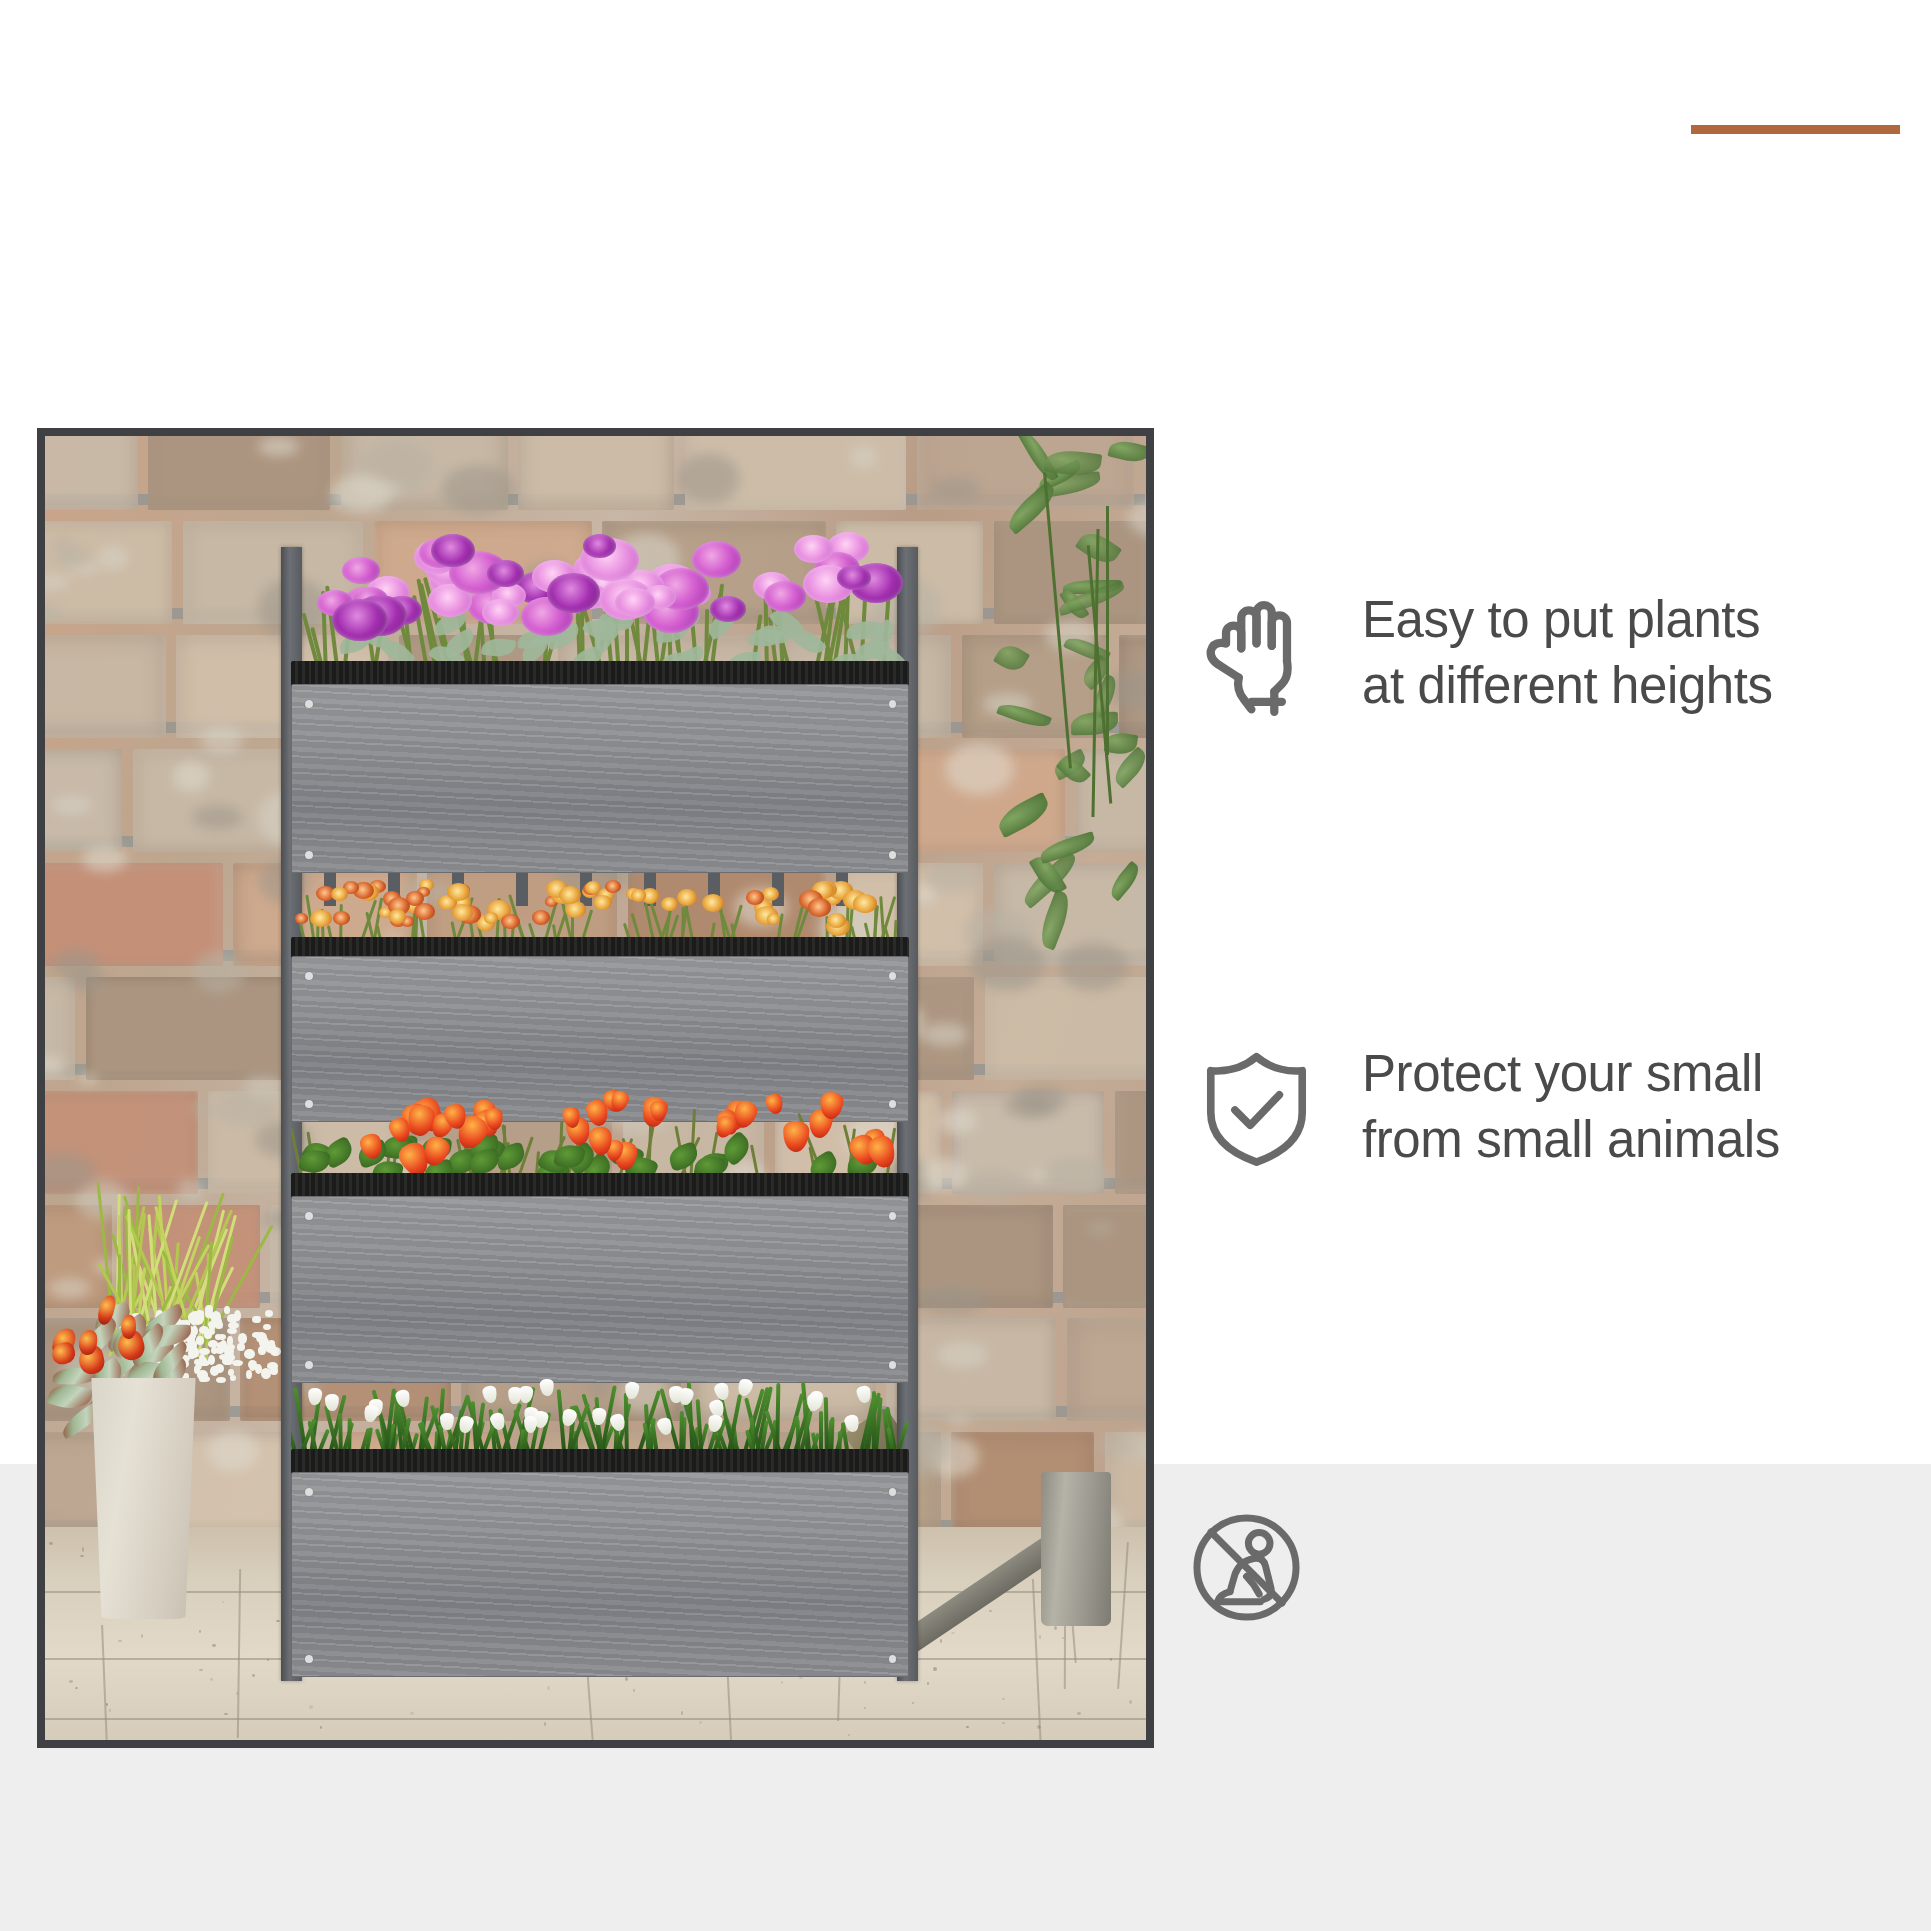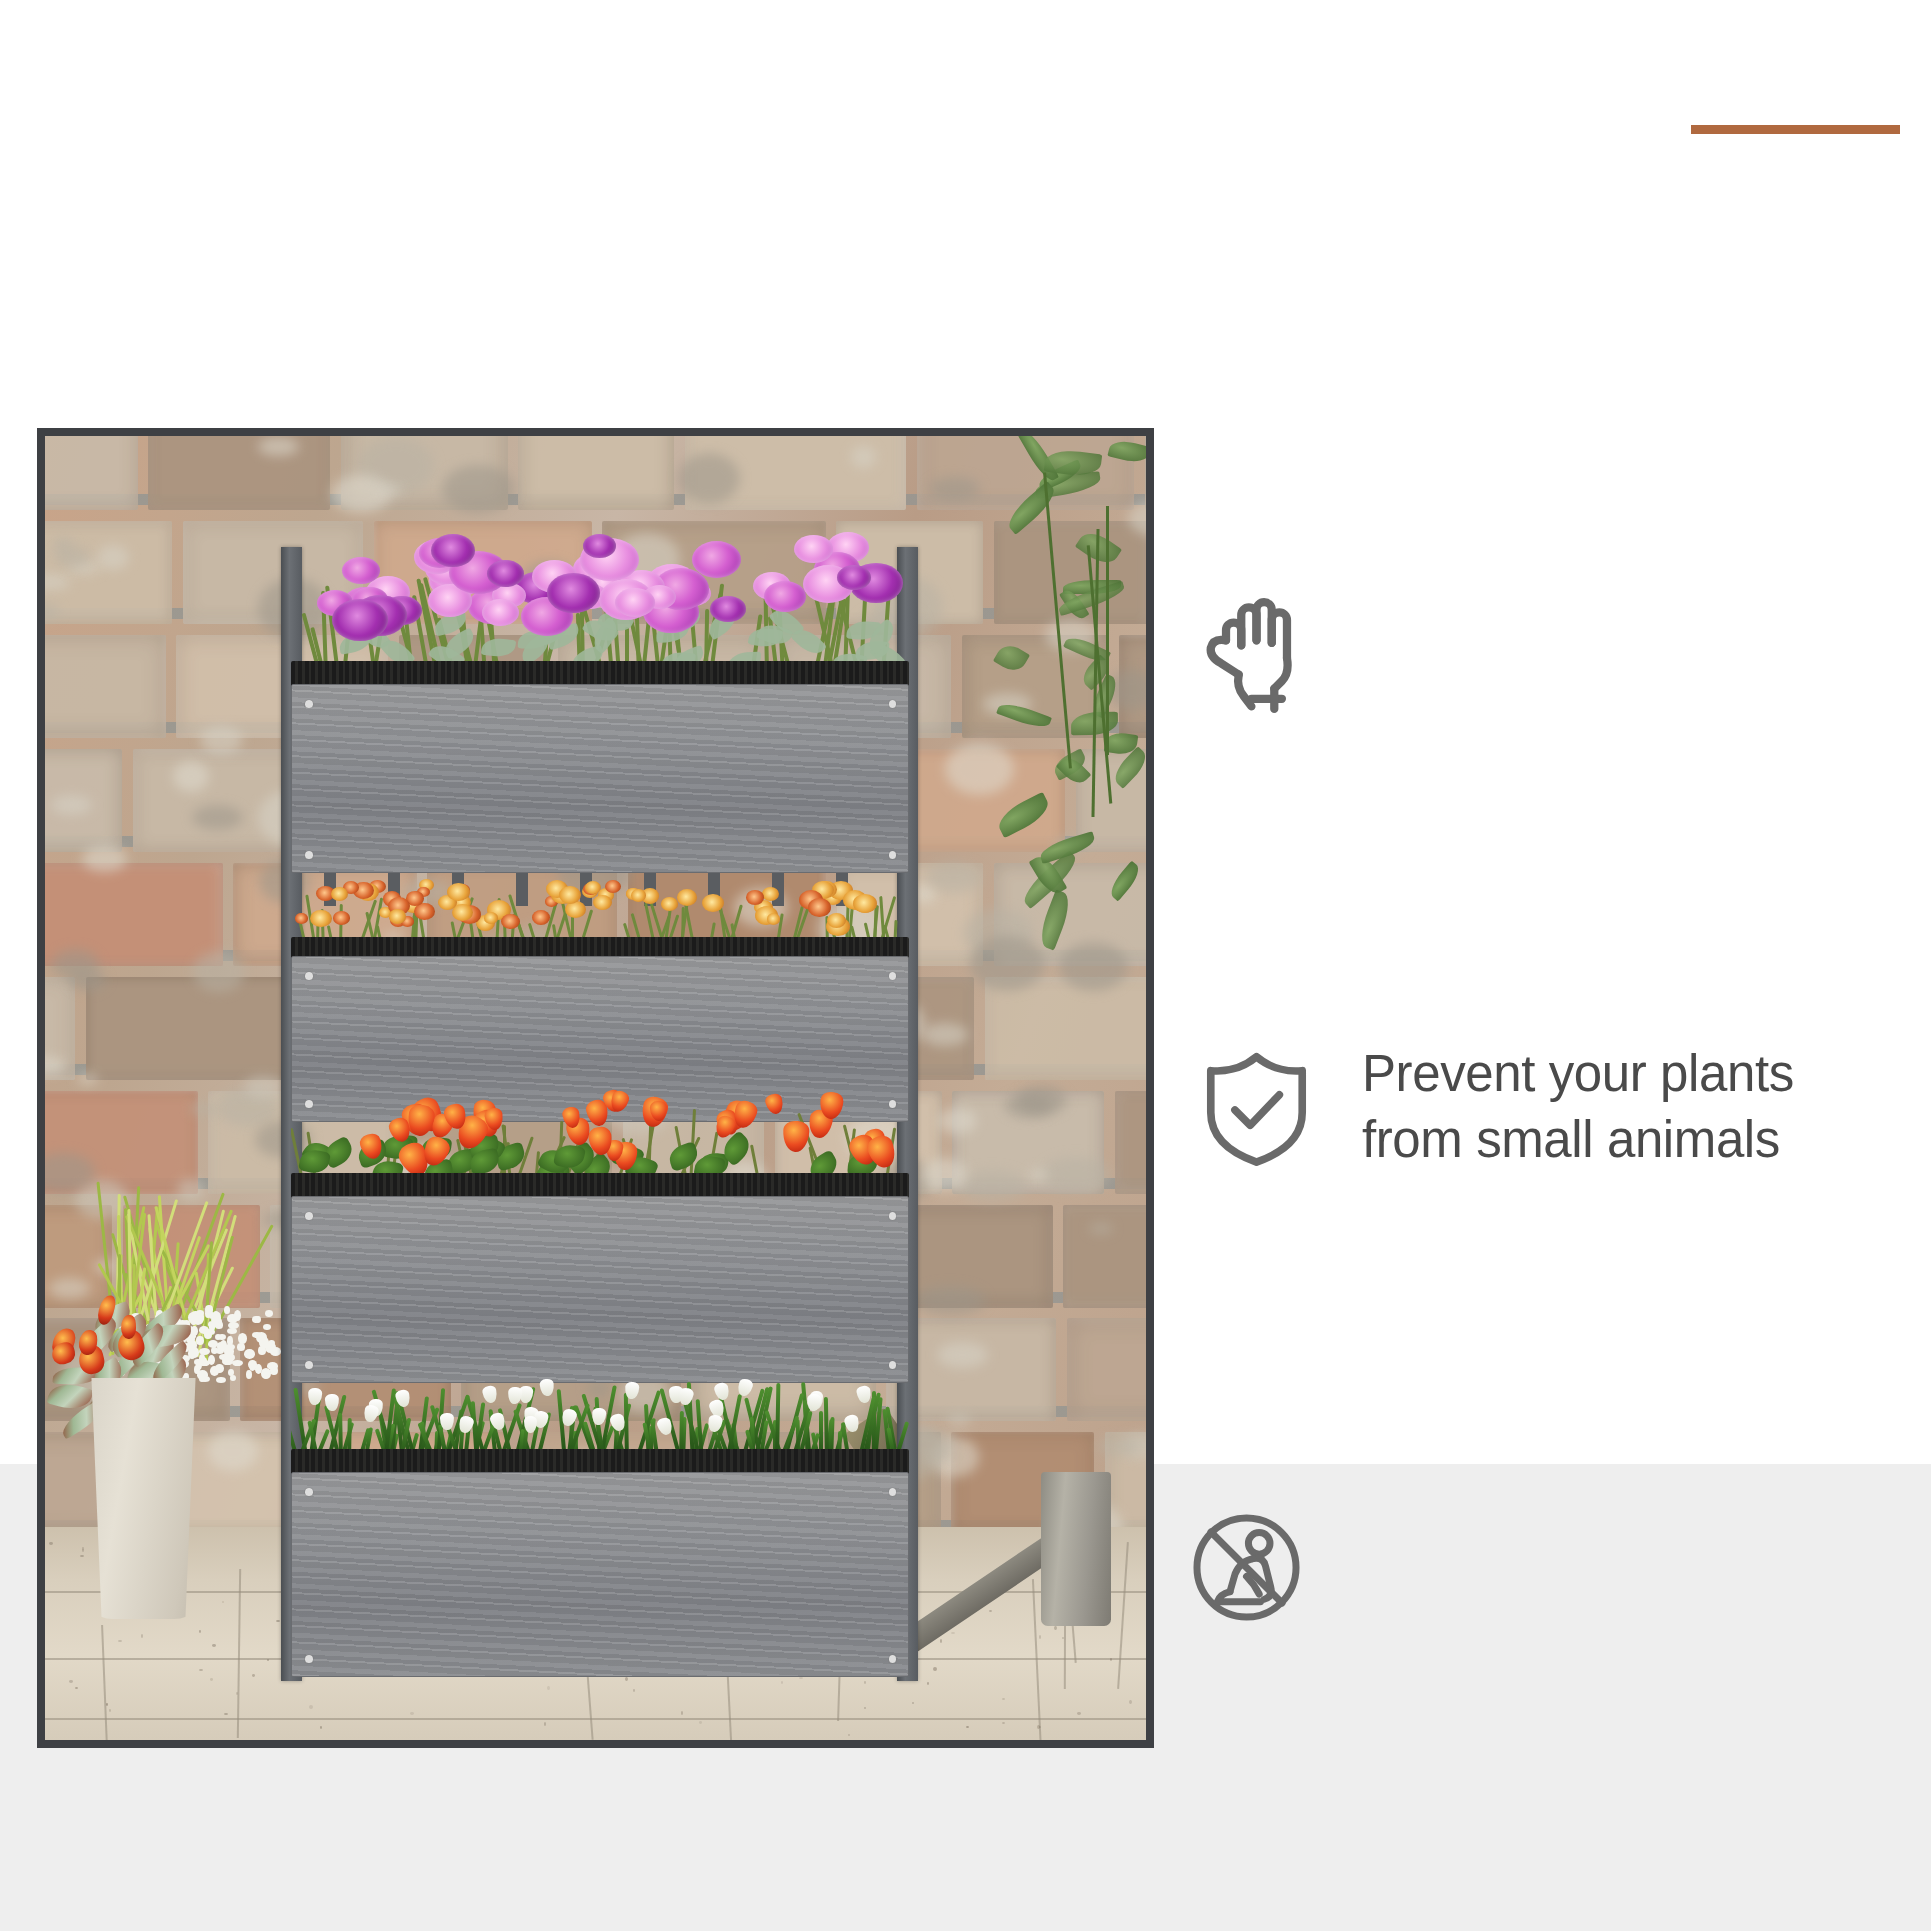--- a/index.html
+++ b/index.html
@@ -280,31 +280,35 @@
       <path d="M50 42 V18 a6 6 0 0 1 12 0 V44"></path>
       <path d="M62 44 V26 a6 6 0 0 1 12 0 V56"></path>
       <path d="M38 46 V34 a6 6 0 0 0 -12 0 v8"></path>
       <path d="M26 42 q-10 -2 -12 6 q-1 7 8 12 l14 9"></path>
       <path d="M36 69 q-2 10 4 17 l6 8"></path>
       <path d="M74 56 q2 12 -4 18 l-6 6"></path>
       <path d="M46 88 h24"></path>
       <path d="M64 80 v16"></path>
     </svg>
   </div>
+  <div class="feature-text">
+    <span>Easy to put plants</span>
+    <span class="l2">at different heights</span>
+  </div>
 </div>
 
 <div class="feature" id="feature-1">
   <div class="feature-icon">
     <svg viewBox="0 0 100 100" fill="none" stroke="#6a6a6a" stroke-width="6" stroke-linecap="round" stroke-linejoin="round">
       <path d="M50 10 C62 20 76 22 86 21 V54 C86 74 70 86 50 93 C30 86 14 74 14 54 V21 C24 22 38 20 50 10 Z"></path>
       <path d="M33 52 L45 64 L68 40"></path>
     </svg>
   </div>
   <div class="feature-text">
-    <span>Prevent your plants</span>
+    <span>Protect your small</span>
     <span class="l2">from small animals</span>
   </div>
 </div>
 
 <div class="feature" id="feature-2">
   <div class="feature-icon">
     <svg viewBox="0 0 100 100" fill="none" stroke="#6a6a6a" stroke-width="5.5" stroke-linecap="round" stroke-linejoin="round">
       <circle cx="50" cy="50" r="39"></circle>
       <line x1="22" y1="22" x2="78" y2="78"></line>
       <circle cx="60" cy="31" r="8.5"></circle>

